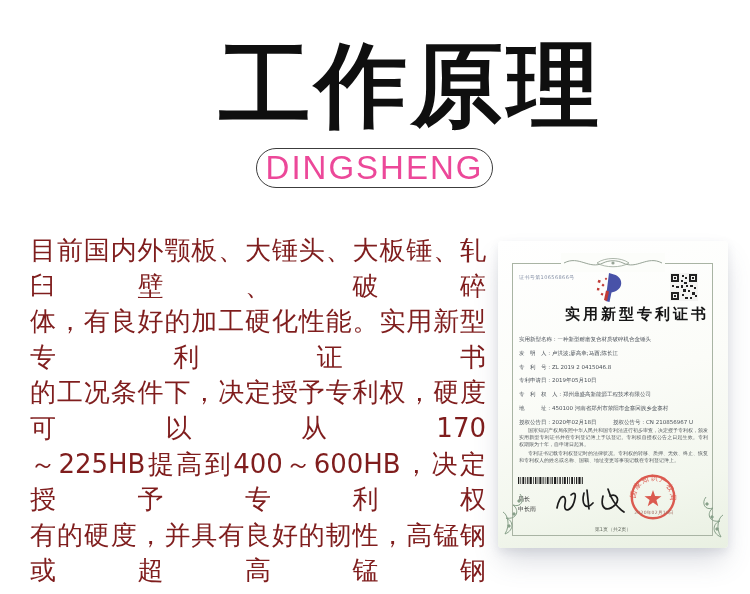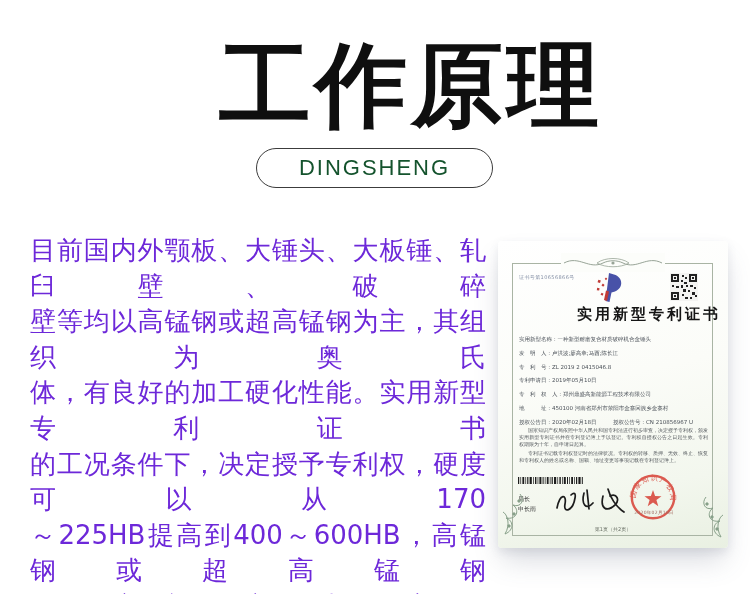--- a/index.html
+++ b/index.html
@@ -15,28 +15,28 @@
     text-align:center; font-size:92px; line-height:1.12;
     font-weight:900; color:#0f0f0f; letter-spacing:4px;margin-left:36px;
   }
   .brand-pill {
     position:absolute; left:256px; top:148px; width:237px; height:40px;
     border:1px solid #3c3c3c; border-radius:20px;
     display:flex; align-items:center; justify-content:center;
     background:#ffffff;
   }
   .brand-pill span {
-    font-size:22px; letter-spacing:2px; color:#14532d;
+    font-size:33px; letter-spacing:2px; color:#ec4899;
     font-family:"Liberation Sans", sans-serif; font-weight:400;
   }
 
   
   .article { position:absolute; left:30px; top:233px; width:456px; }
   .article-line {
-    font-size:26px; line-height:35.6px; color:#6d28d9;
+    font-size:26px; line-height:35.6px; color:#7f1d1d;
     text-align:justify; text-align-last:justify;
   }
 
   
   .cert-card {
     position:absolute; left:498px; top:241px; width:230px; height:307px;
     border-radius:4px;
     background:linear-gradient(168deg,#ffffff 0%, #fbfcf8 45%, #f3f7ee 78%, #e9f0e2 100%);
     box-shadow:0 16px 26px -4px rgba(80,92,112,0.22), 0 4px 10px rgba(80,92,112,0.12);
   }
@@ -48,21 +48,21 @@
     position:absolute; left:50%; top:12px; transform:translateX(-50%);
     width:104px; height:19px; background:#fcfdfa;
   }
   .cert-no {
     position:absolute; left:21px; top:33px;
     font-size:5px; color:#8590a6; letter-spacing:0.4px; white-space:nowrap;
   }
   .cert-logo { position:absolute; left:96px; top:31px; width:32px; height:32px; }
   .cert-qr { position:absolute; left:172px; top:32px; width:28px; height:28px; }
   .cert-title {
-    position:absolute; left:12px; top:64px; width:100%;
+    position:absolute; left:0; top:64px; width:100%;
     text-align:center; font-size:15px; font-weight:700; letter-spacing:3px;
     color:#151515; font-family:"DejaVu Serif", serif;padding-left:48px;
   }
   .cert-fields { position:absolute; left:21px; top:92px; width:189px; }
   .cert-field {
     font-size:5.5px; line-height:13.8px; color:#4a5058;
     white-space:nowrap; overflow:hidden;
   }
   .cert-paras {
     position:absolute; left:21px; top:186px; width:189px;
@@ -94,24 +94,23 @@
 <div class="page">
 
   <div class="main-title">工作原理</div>
 
   <div class="brand-pill">
     <span>DINGSHENG</span>
   </div>
 
   <div class="article">
     <div class="article-line">目前国内外颚板、大锤头、大板锤、轧臼壁、破碎</div>
-    <div class="article-line">壁等均以高锰钢或超高锰钢为主，其组织为奥氏</div>
     <div class="article-line">体，有良好的加工硬化性能。实用新型专利证书</div>
     <div class="article-line">的工况条件下，决定授予专利权，硬度可以从170</div>
-    <div class="article-line">～225HB提高到400～600HB，高锰钢或超高锰钢</div>
+    <div class="article-line">～225HB提高到400～600HB，决定授予专利权</div>
     <div class="article-line">有的硬度，并具有良好的韧性，高锰钢或超高锰钢</div>
 
   </div>
 
   <div class="cert-card">
 
     <div class="cert-inner-border"></div>
 
     <svg class="cert-ornament-top" viewBox="0 0 104 19">
       <path d="M3,10 C18,2 28,17 42,10 C48,7 56,7 62,10 C76,17 86,2 101,10" fill="none" stroke="#98a497" stroke-width="1"></path>

